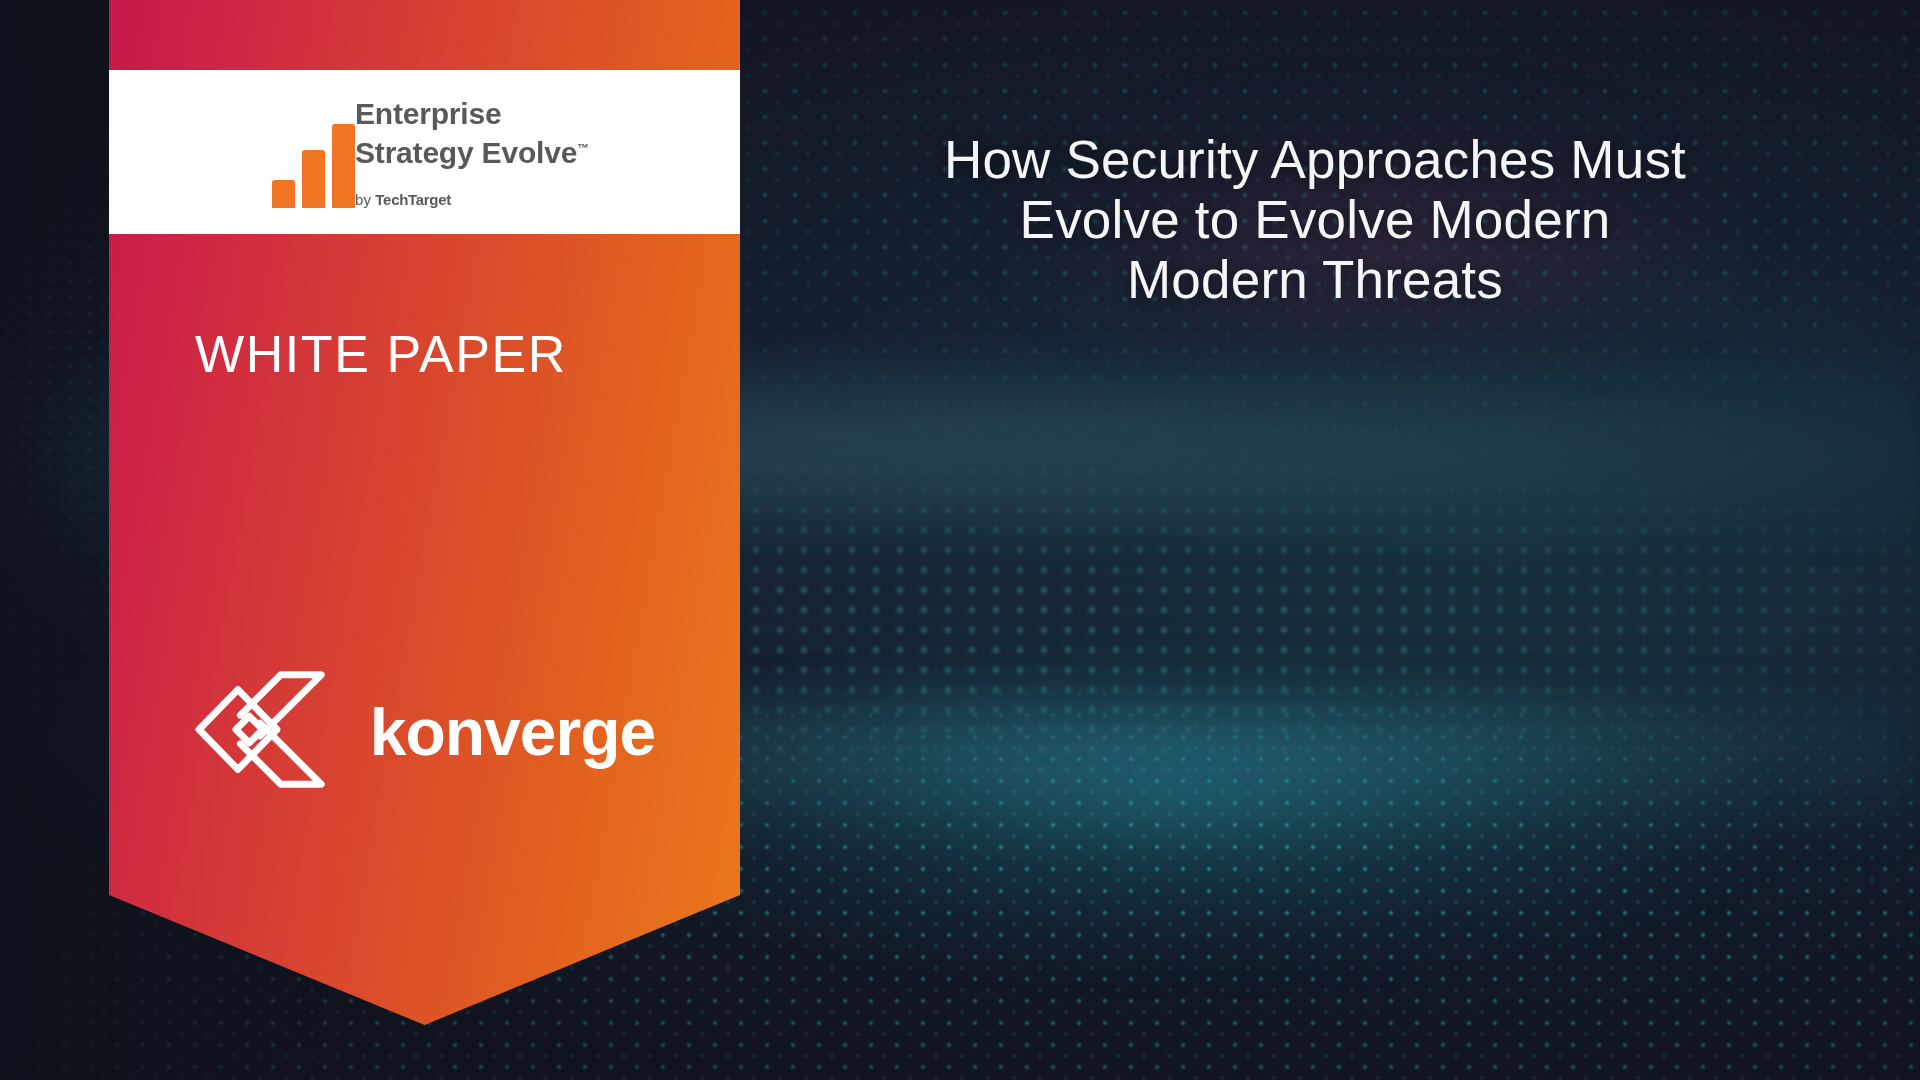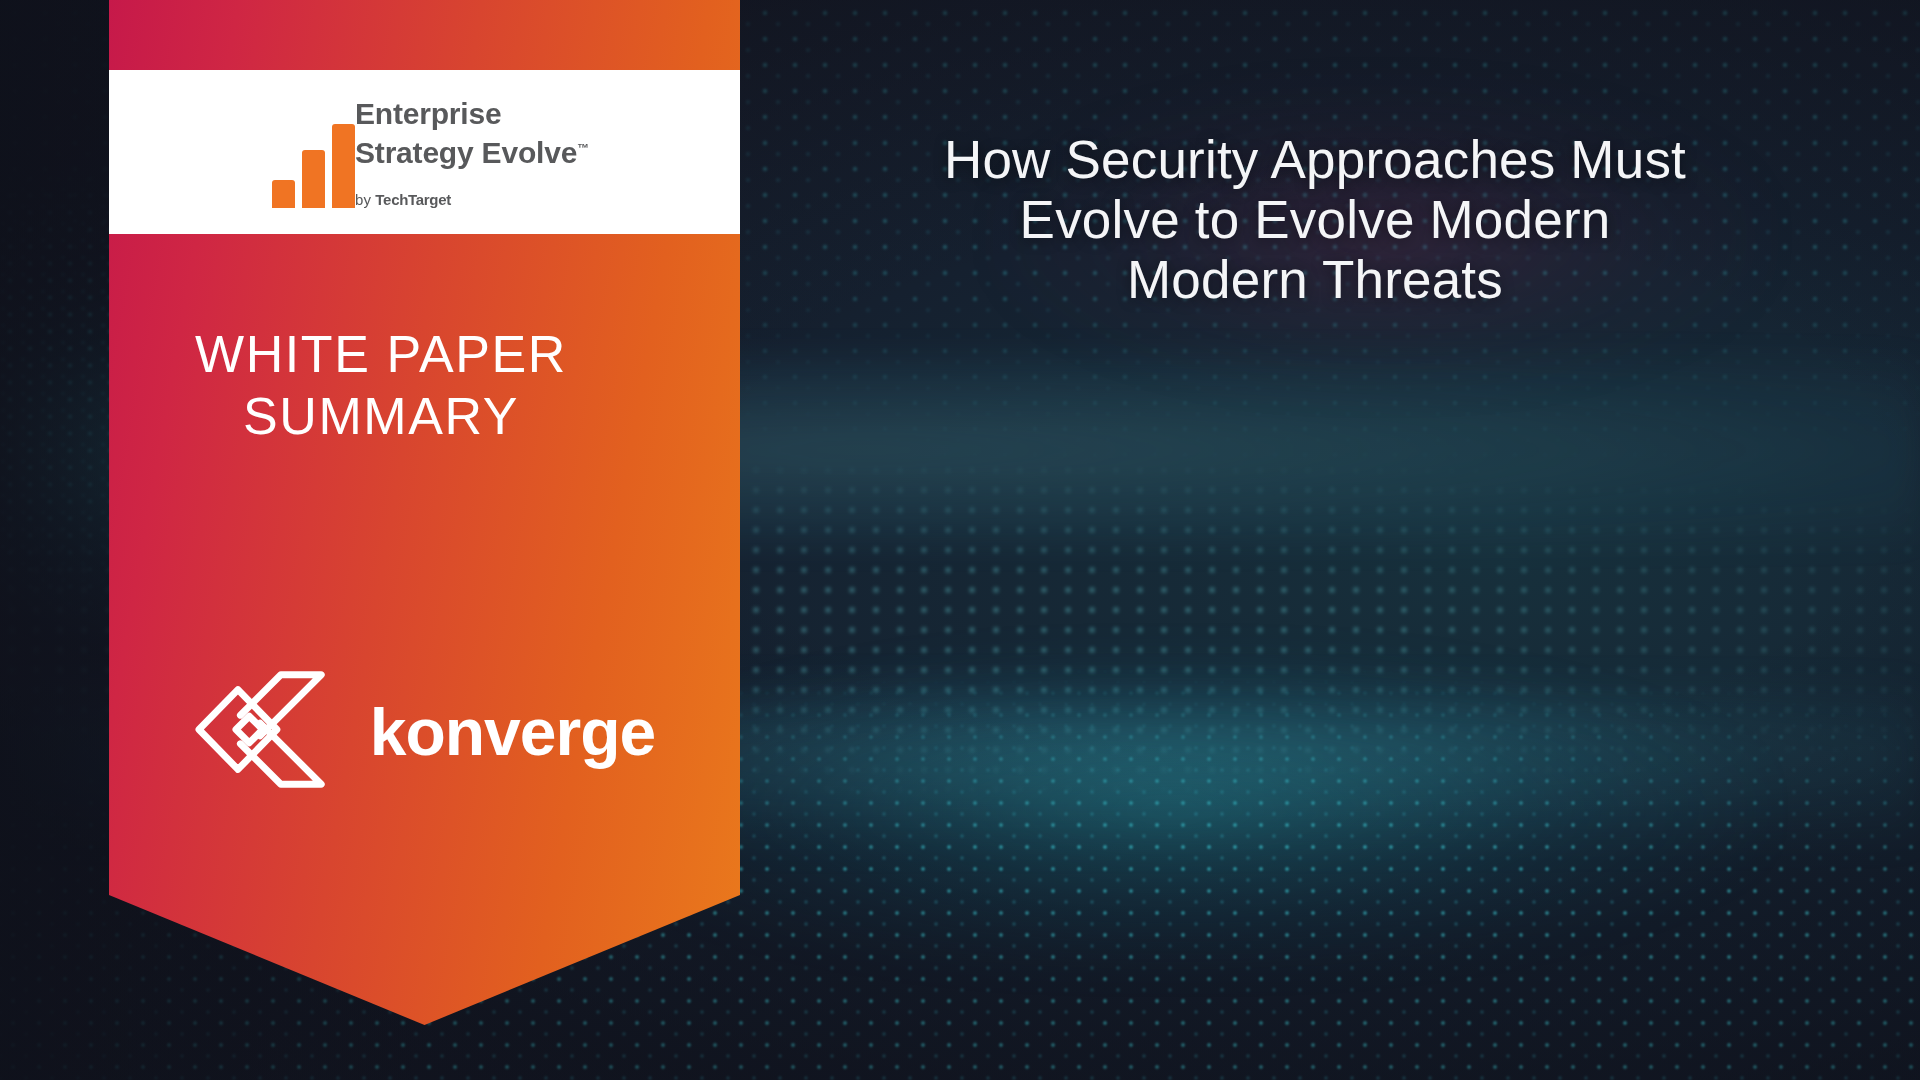--- a/index.html
+++ b/index.html
@@ -176,21 +176,20 @@
         <div class="esg-words">
           <div class="esg-l1">Enterprise</div>
           <div class="esg-l2"><span>Strategy Evolve</span><span class="esg-tm">™</span></div>
           <div class="esg-l3"><span>by </span><b>TechTarget</b></div>
         </div>
       </div>
     </div>
 
     <div class="wp-title">
       <div>WHITE PAPER</div>
-      <div>SUMMARY</div>
     </div>
 
     <div class="konverge">
       <svg class="kv-mark" viewBox="0 0 150 142" fill="none">
 
         <path d="M44.5 30 L84 70.5 L44.5 111 L5 70.5 Z" stroke="#ffffff" stroke-width="7" stroke-linejoin="round" fill="none"></path>
 
         <path d="M56 57 L69.5 70.5 L56 84 L42.5 70.5 Z" stroke="#ffffff" stroke-width="7" stroke-linejoin="round" fill="none"></path>
 
         <path d="M67 77 L129 15 H88 L47 56" stroke="#ffffff" stroke-width="7" stroke-linejoin="round" stroke-linecap="round" fill="none"></path>

